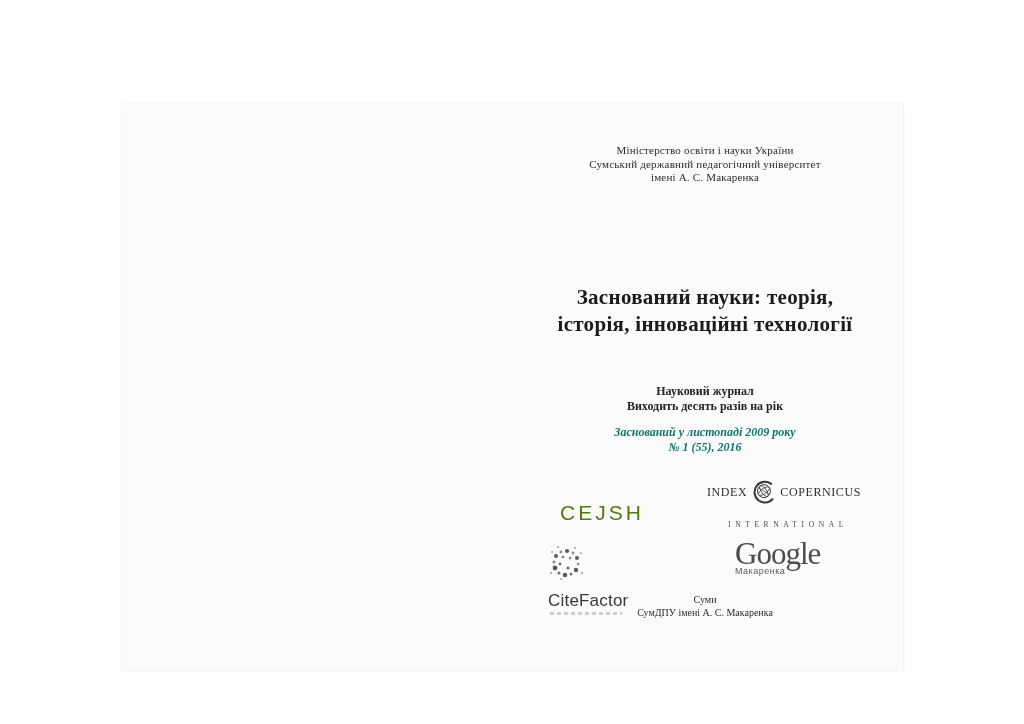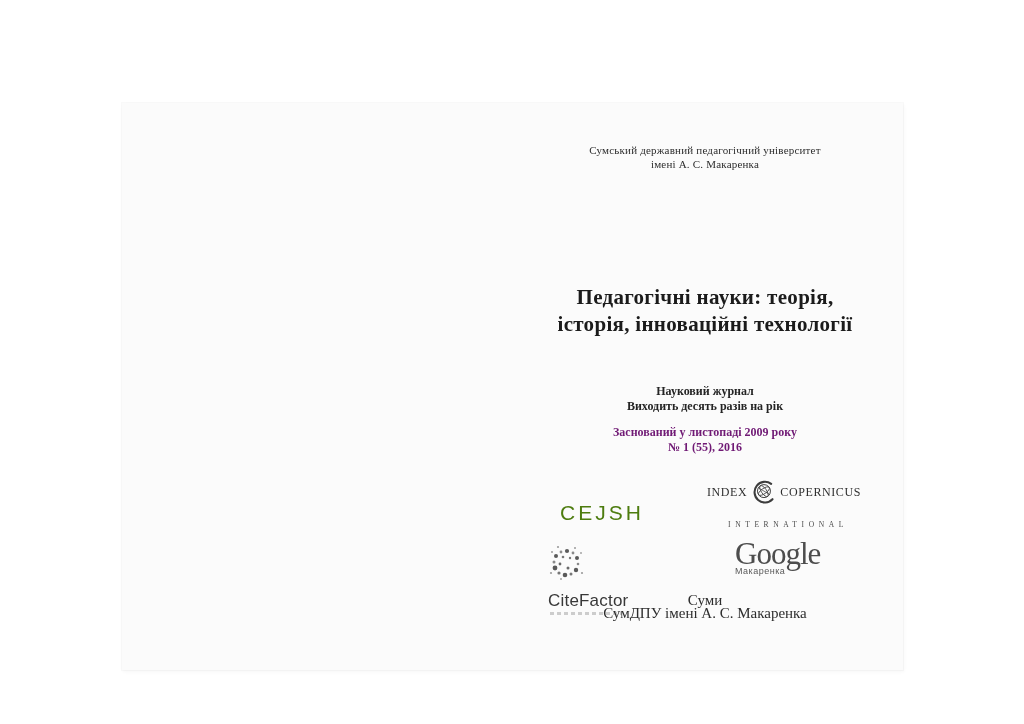--- a/index.html
+++ b/index.html
@@ -61,28 +61,29 @@
     color: #242424;
   }
   .info-block-2 {
     position: absolute;
     top: 322px;
     left: 0;
     width: 100%;
     font-size: 12px;
     font-weight: 700;
     line-height: 14.5px;
-    color: #701a75;
+    color: #0f766e;
+    font-style: italic;
   }
   .footer-block {
     position: absolute;
     top: 491px;
     left: 0;
     width: 100%;
-    font-size: 15px;
+    font-size: 10px;
     line-height: 12.5px;
     color: #2d2d2d;
   }
 
   
   .logo-cejsh {
     position: absolute;
     left: 30px;
     top: 398px;
     font-family: "Liberation Sans", sans-serif;
@@ -165,26 +166,27 @@
     letter-spacing: 0.5px;
   }
 </style>
 </head>
 <body>
 
 <div class="scan-page">
   <div class="content-col">
 
     <div class="header-block center">
+      <div>Міністерство освіти і науки України</div>
       <div>Сумський державний педагогічний університет</div>
       <div>імені А. С. Макаренка</div>
     </div>
 
     <div class="title-block center">
-      <div>Педагогічні науки: теорія,</div>
+      <div>Заснований науки: теорія,</div>
       <div>історія, інноваційні технології</div>
     </div>
 
     <div class="info-block-1 center">
       <div>Науковий журнал</div>
       <div>Виходить десять разів на рік</div>
     </div>
     <div class="info-block-2 center">
       <div>Заснований у листопаді 2009 року</div>
       <div>№ 1 (55), 2016</div>

